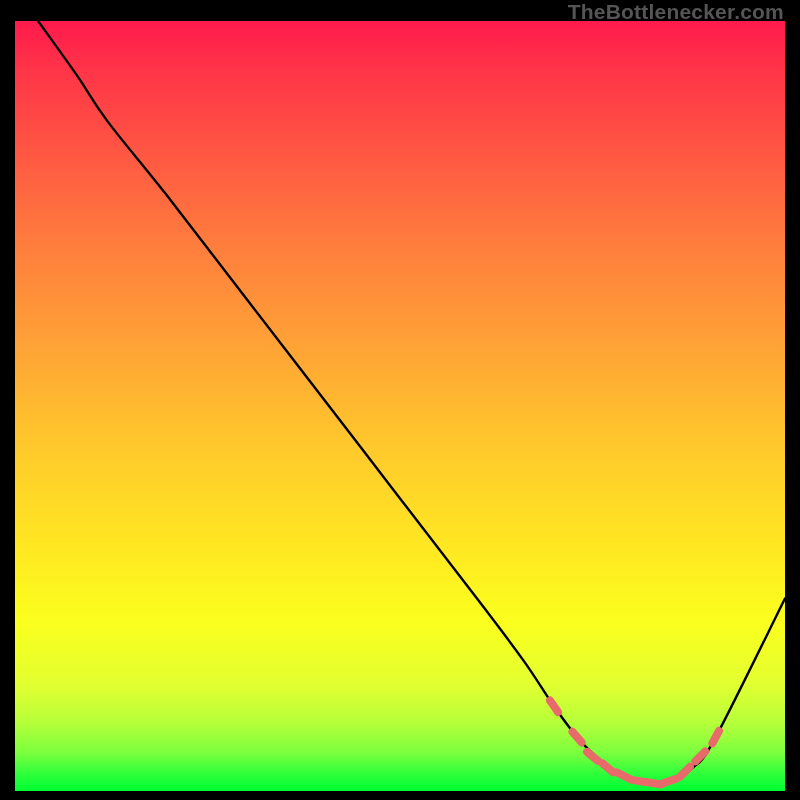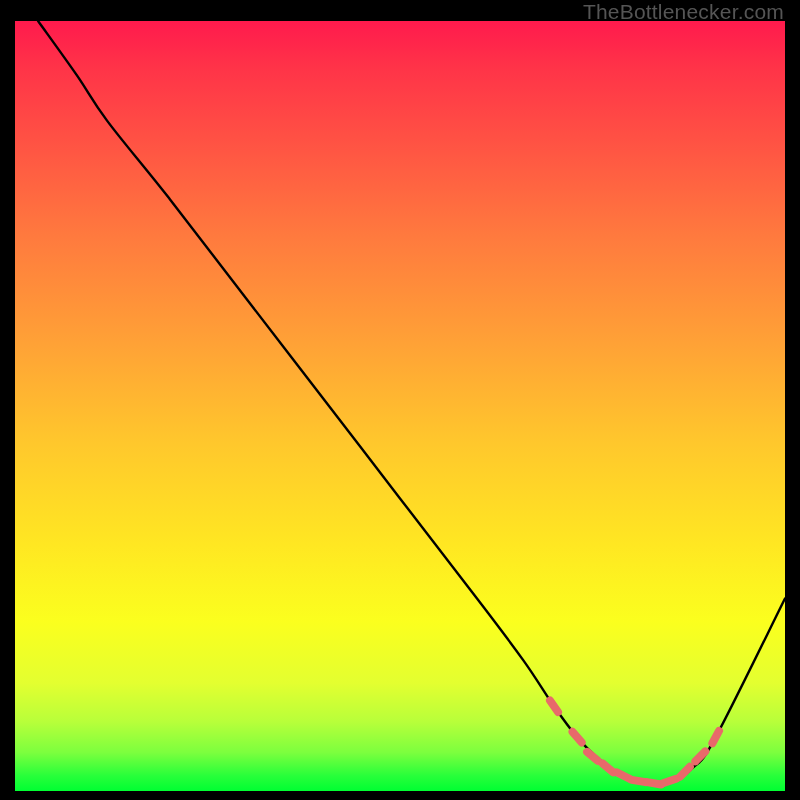--- a/index.html
+++ b/index.html
@@ -41,21 +41,21 @@
       #28ff3a 98%,
       #00ff32 100%
     );
   }
   .watermark {
     position: absolute;
     top: 0px;
     right: 16px;
     color: #555;
     font-size: 21px;
-    font-weight: 400;
+    font-weight: 700;
     letter-spacing: 0.2px;
     user-select: none;
   }
   svg.curve {
     position: absolute;
     left: 0;
     top: 0;
     width: 770px;
     height: 770px;
     overflow: visible;

